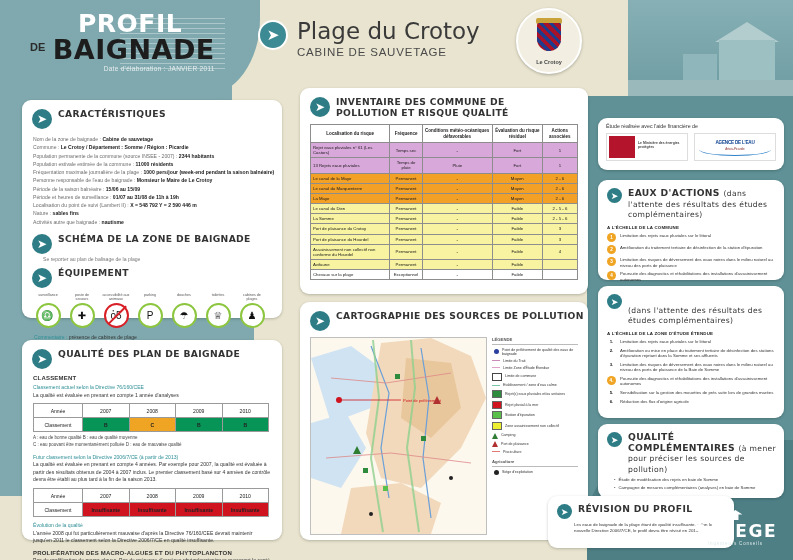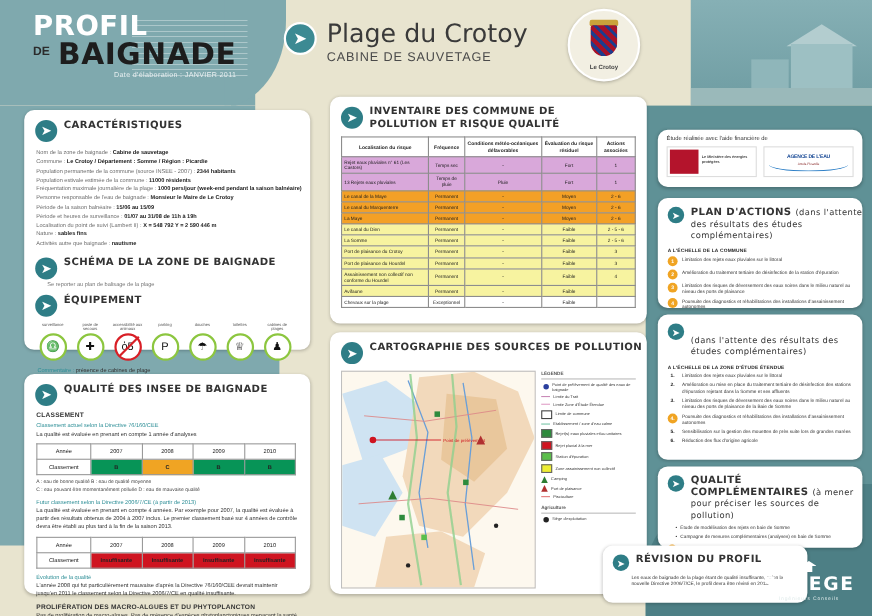--- a/index.html
+++ b/index.html
@@ -25,21 +25,21 @@
 
   .bg-body{position:absolute;left:0;top:96px;width:793px;height:464px;background:#e8e4cf;}
   .bg-teal-body{position:absolute;left:0;top:96px;width:232px;height:464px;background:#7fa9ae;}
   .bg-teal-body:after{content:"";position:absolute;right:-22px;top:0;width:44px;height:464px;background:#7fa9ae;border-radius:0 40px 40px 0/0 120px 120px 0;}
   .bg-teal-right{position:absolute;right:0;top:96px;width:206px;height:464px;background:#5f9196;}
   .bg-teal-right-dark{position:absolute;right:0;bottom:0;width:206px;height:120px;background:#4d7f85;border-top-left-radius:110px 80px;}
   .bg-cream-cut{position:absolute;left:0;bottom:0;width:250px;height:64px;background:#e8e4cf;border-top-right-radius:120px 60px;}
 
   
   .hdr-profil{position:absolute;left:30px;top:12px;z-index:5;}
-  .hdr-profil .l1{font-size:25px;font-weight:bold;color:#ffffff;letter-spacing:.5px;line-height:.95;font-family:"DejaVu Sans",sans-serif;}
+  .hdr-profil .l1{font-size:25px;font-weight:bold;color:#ffffff;letter-spacing:.5px;line-height:.95;font-family:"DejaVu Sans",sans-serif;margin-left:48px;}
   .hdr-profil .l2{margin-top:1px;line-height:.95;}
   .hdr-profil .de{font-size:11px;font-weight:bold;color:#2b2b2b;vertical-align:8px;margin-right:3px;}
   .hdr-profil .big{font-size:27px;font-weight:bold;color:#1d1d1d;letter-spacing:.5px;font-family:"DejaVu Sans",sans-serif;}
   .hdr-profil .date{font-size:6.5px;color:#e7eef0;margin-top:3px;letter-spacing:.3px;text-align:right;}
   .stripes{position:absolute;left:120px;top:18px;width:105px;height:52px;
     background:repeating-linear-gradient(180deg,rgba(255,255,255,.35) 0 1px,transparent 1px 5px);z-index:4;}
 
   .hdr-center{position:absolute;left:258px;top:20px;z-index:6;display:flex;align-items:flex-start;gap:9px;}
   .hdr-title-main{font-size:23px;color:#3a3a3a;font-family:"DejaVu Sans",sans-serif;line-height:1;}
   .hdr-title-sub{font-size:11.5px;color:#4a4a4a;letter-spacing:.8px;margin-top:3px;}
@@ -270,21 +270,21 @@
       <div class="equip-comment">
         <span class="k">Commentaire :</span>
         <span class="v">présence de cabines de plage</span>
       </div>
     </div>
   </div>
 
   <div class="card" id="card-qual">
     <div class="sec-title" style="margin:9px 0 0 10px;">
       <span class="abullet big">➤</span>
-      <h2>QUALITÉ DES INSEE DE BAIGNADE</h2>
+      <h2>QUALITÉ DES PLAN DE BAIGNADE</h2>
     </div>
     <div class="q-sub">CLASSEMENT</div>
     <div class="q-green">Classement actuel selon la Directive 76/160/CEE</div>
     <div class="q-txt">La qualité est évaluée en prenant en compte 1 année d'analyses</div>
     <table class="qtab" id="qtab1">
         <tbody>
           <tr>
             <td class="lbl">Année</td>
             <td class="hd">2007</td>
             <td class="hd">2008</td>
@@ -541,21 +541,21 @@
         <div class="swoosh"></div>
         <div class="aesub">Artois-Picardie</div>
       </div>
     </div>
   </div>
 
   <div class="card" id="card-plan1">
     <div class="sec-title" style="margin:8px 0 0 9px;">
       <span class="abullet">➤</span>
       <h2>
-        <span>PLAN D'ACTIONS</span>
+        <span>EAUX D'ACTIONS</span>
         <span class="norm">(dans l'attente des résultats des études complémentaires)</span>
       </h2>
     </div>
     <div class="scale-lbl">A L'ÉCHELLE DE LA COMMUNE</div>
     <div id="plan1Items">
         <div class="num-item">
           <span class="num-badge">1</span>
           <span class="num-txt">Limitation des rejets eaux pluviales sur le littoral</span>
         </div>
         <div class="num-item">

